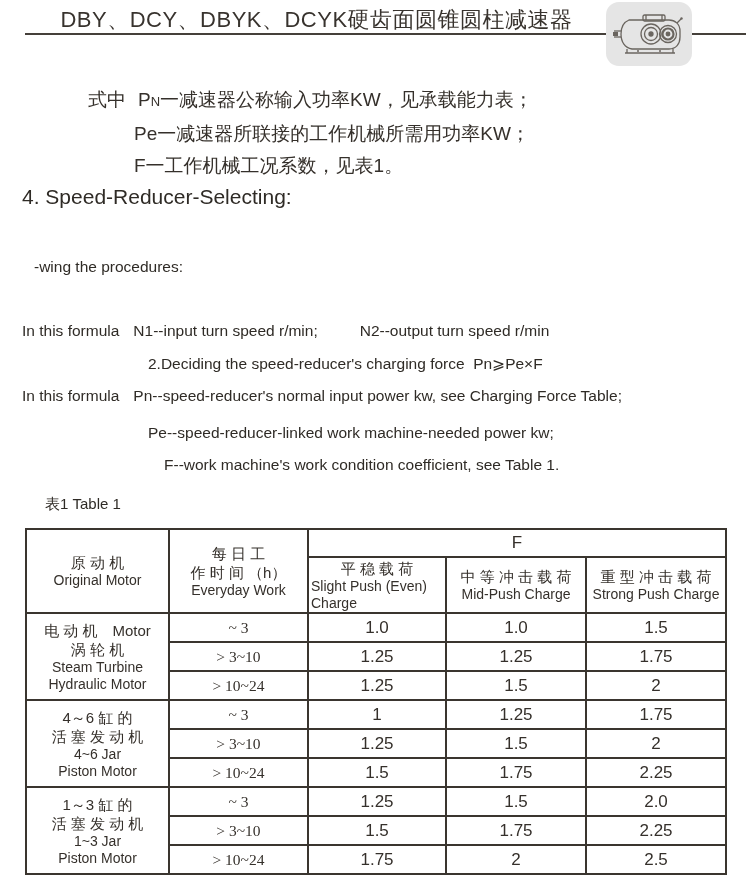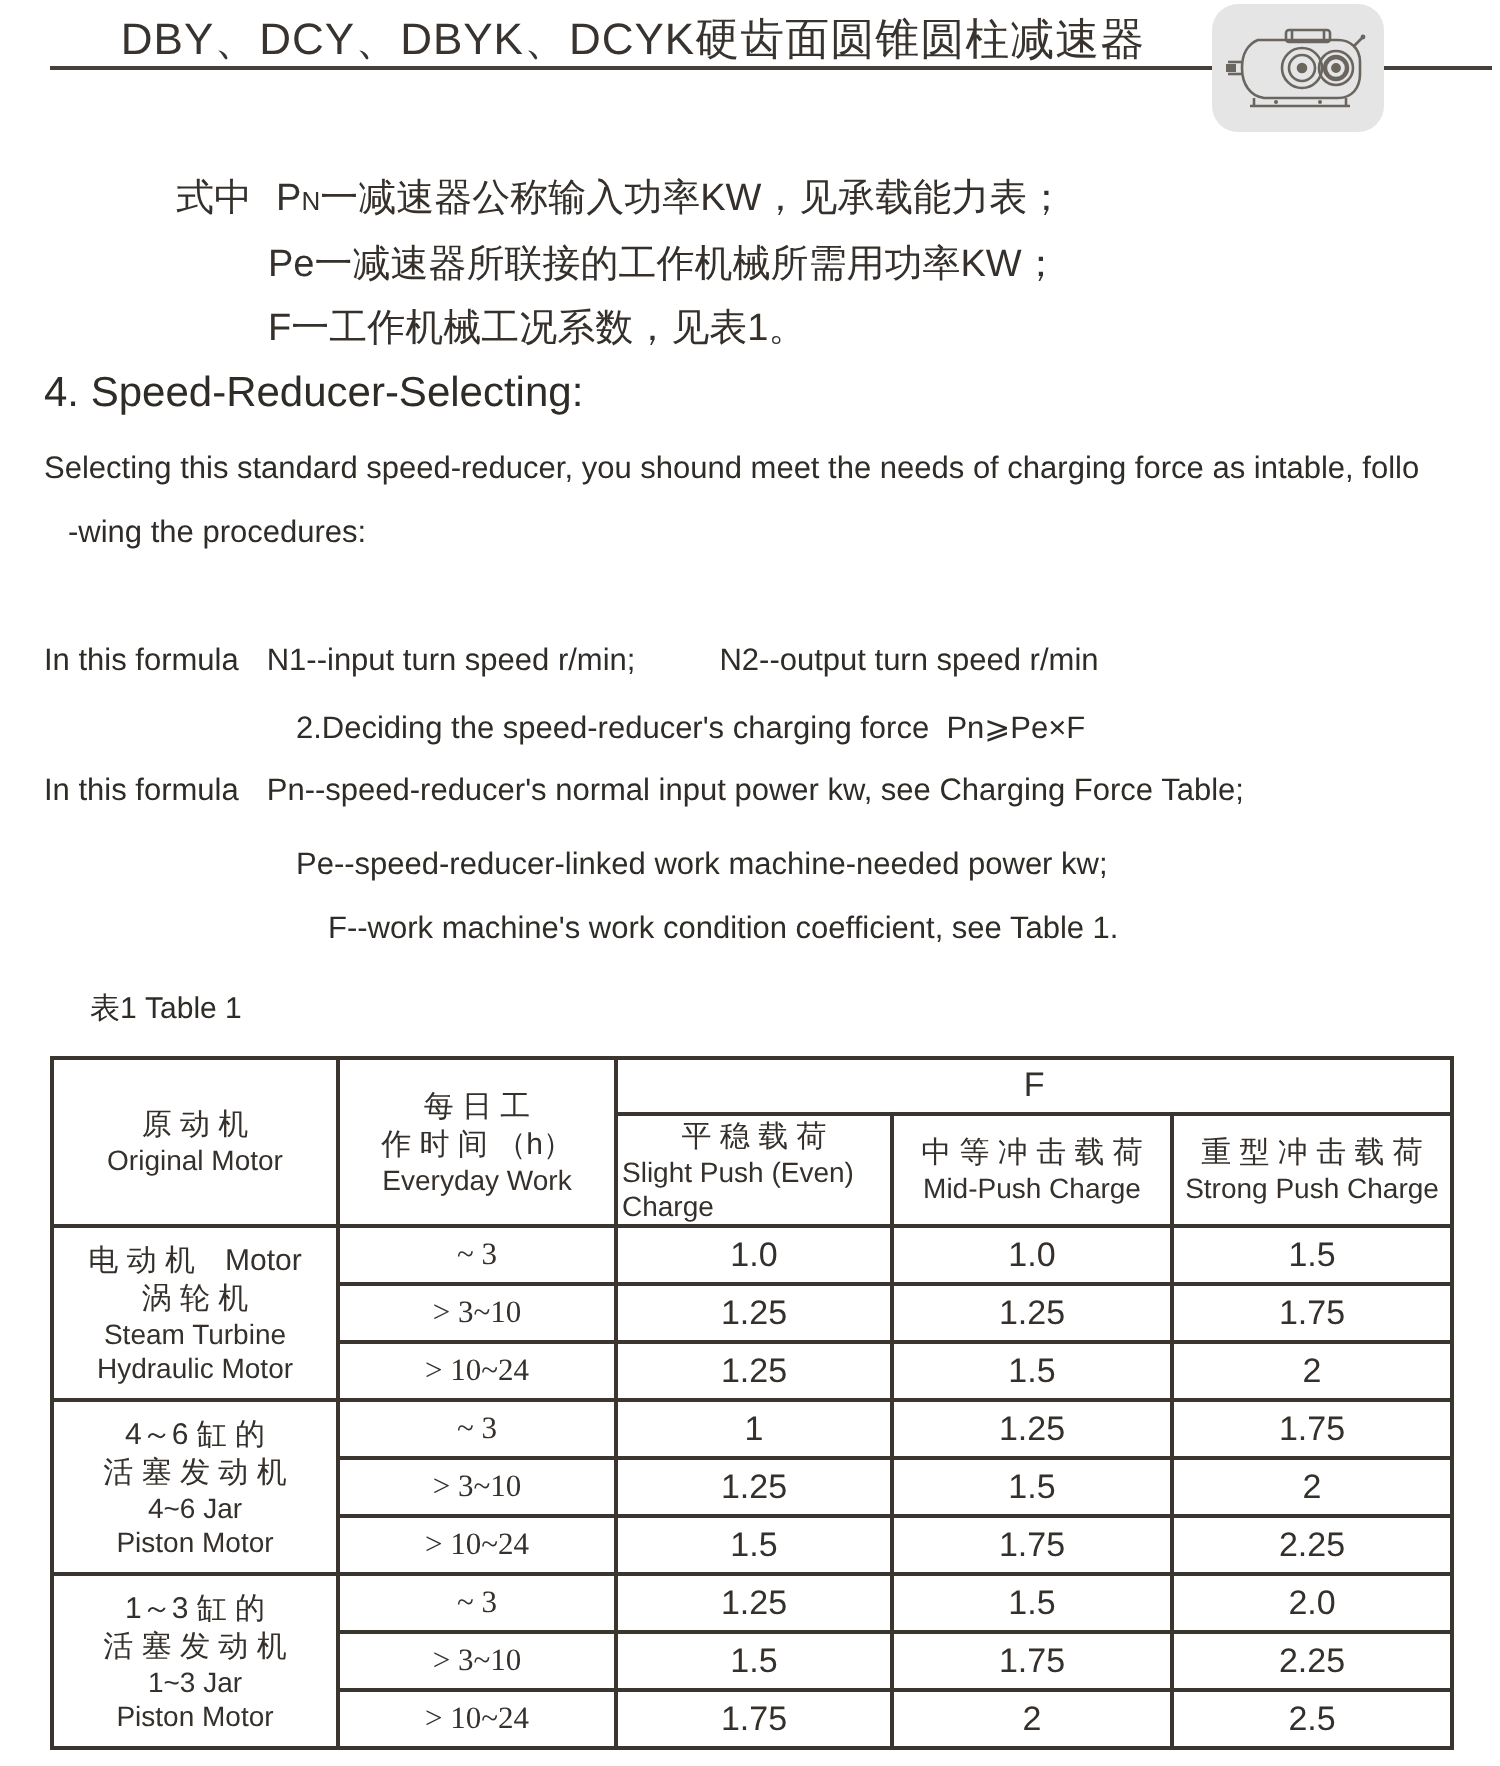--- a/index.html
+++ b/index.html
@@ -108,21 +108,20 @@
 
   <div class="notes">
     <div>
       <span class="prefix">式中</span><span>P</span><span class="subn">N</span><span>一减速器公称输入功率KW，见承载能力表；</span>
     </div>
     <div class="indent">Pe一减速器所联接的工作机械所需用功率KW；</div>
     <div class="indent">F一工作机械工况系数，见表1。</div>
   </div>
 
   <div class="h4">4. Speed-Reducer-Selecting:</div>
-  <div class="txt t-intro1 pre">Selecting this standard speed-reducer, you shound meet the needs of charging force as intable, follo</div>
   <div class="txt t-intro2 pre">-wing the procedures:</div>
   <div class="txt t-formula1">
     <span class="flabel">In this formula</span><span class="fgap">N1--input turn speed r/min;</span><span>N2--output turn speed r/min</span>
   </div>
   <div class="txt t-step2 pre">2.Deciding the speed-reducer's charging force  Pn⩾Pe×F</div>
   <div class="txt t-formula2">
     <span class="flabel">In this formula</span><span>Pn--speed-reducer's normal input power kw, see Charging Force Table;</span>
   </div>
   <div class="txt t-pe">Pe--speed-reducer-linked work machine-needed power kw;</div>
   <div class="txt t-f">F--work machine's work condition coefficient, see Table 1.</div>

